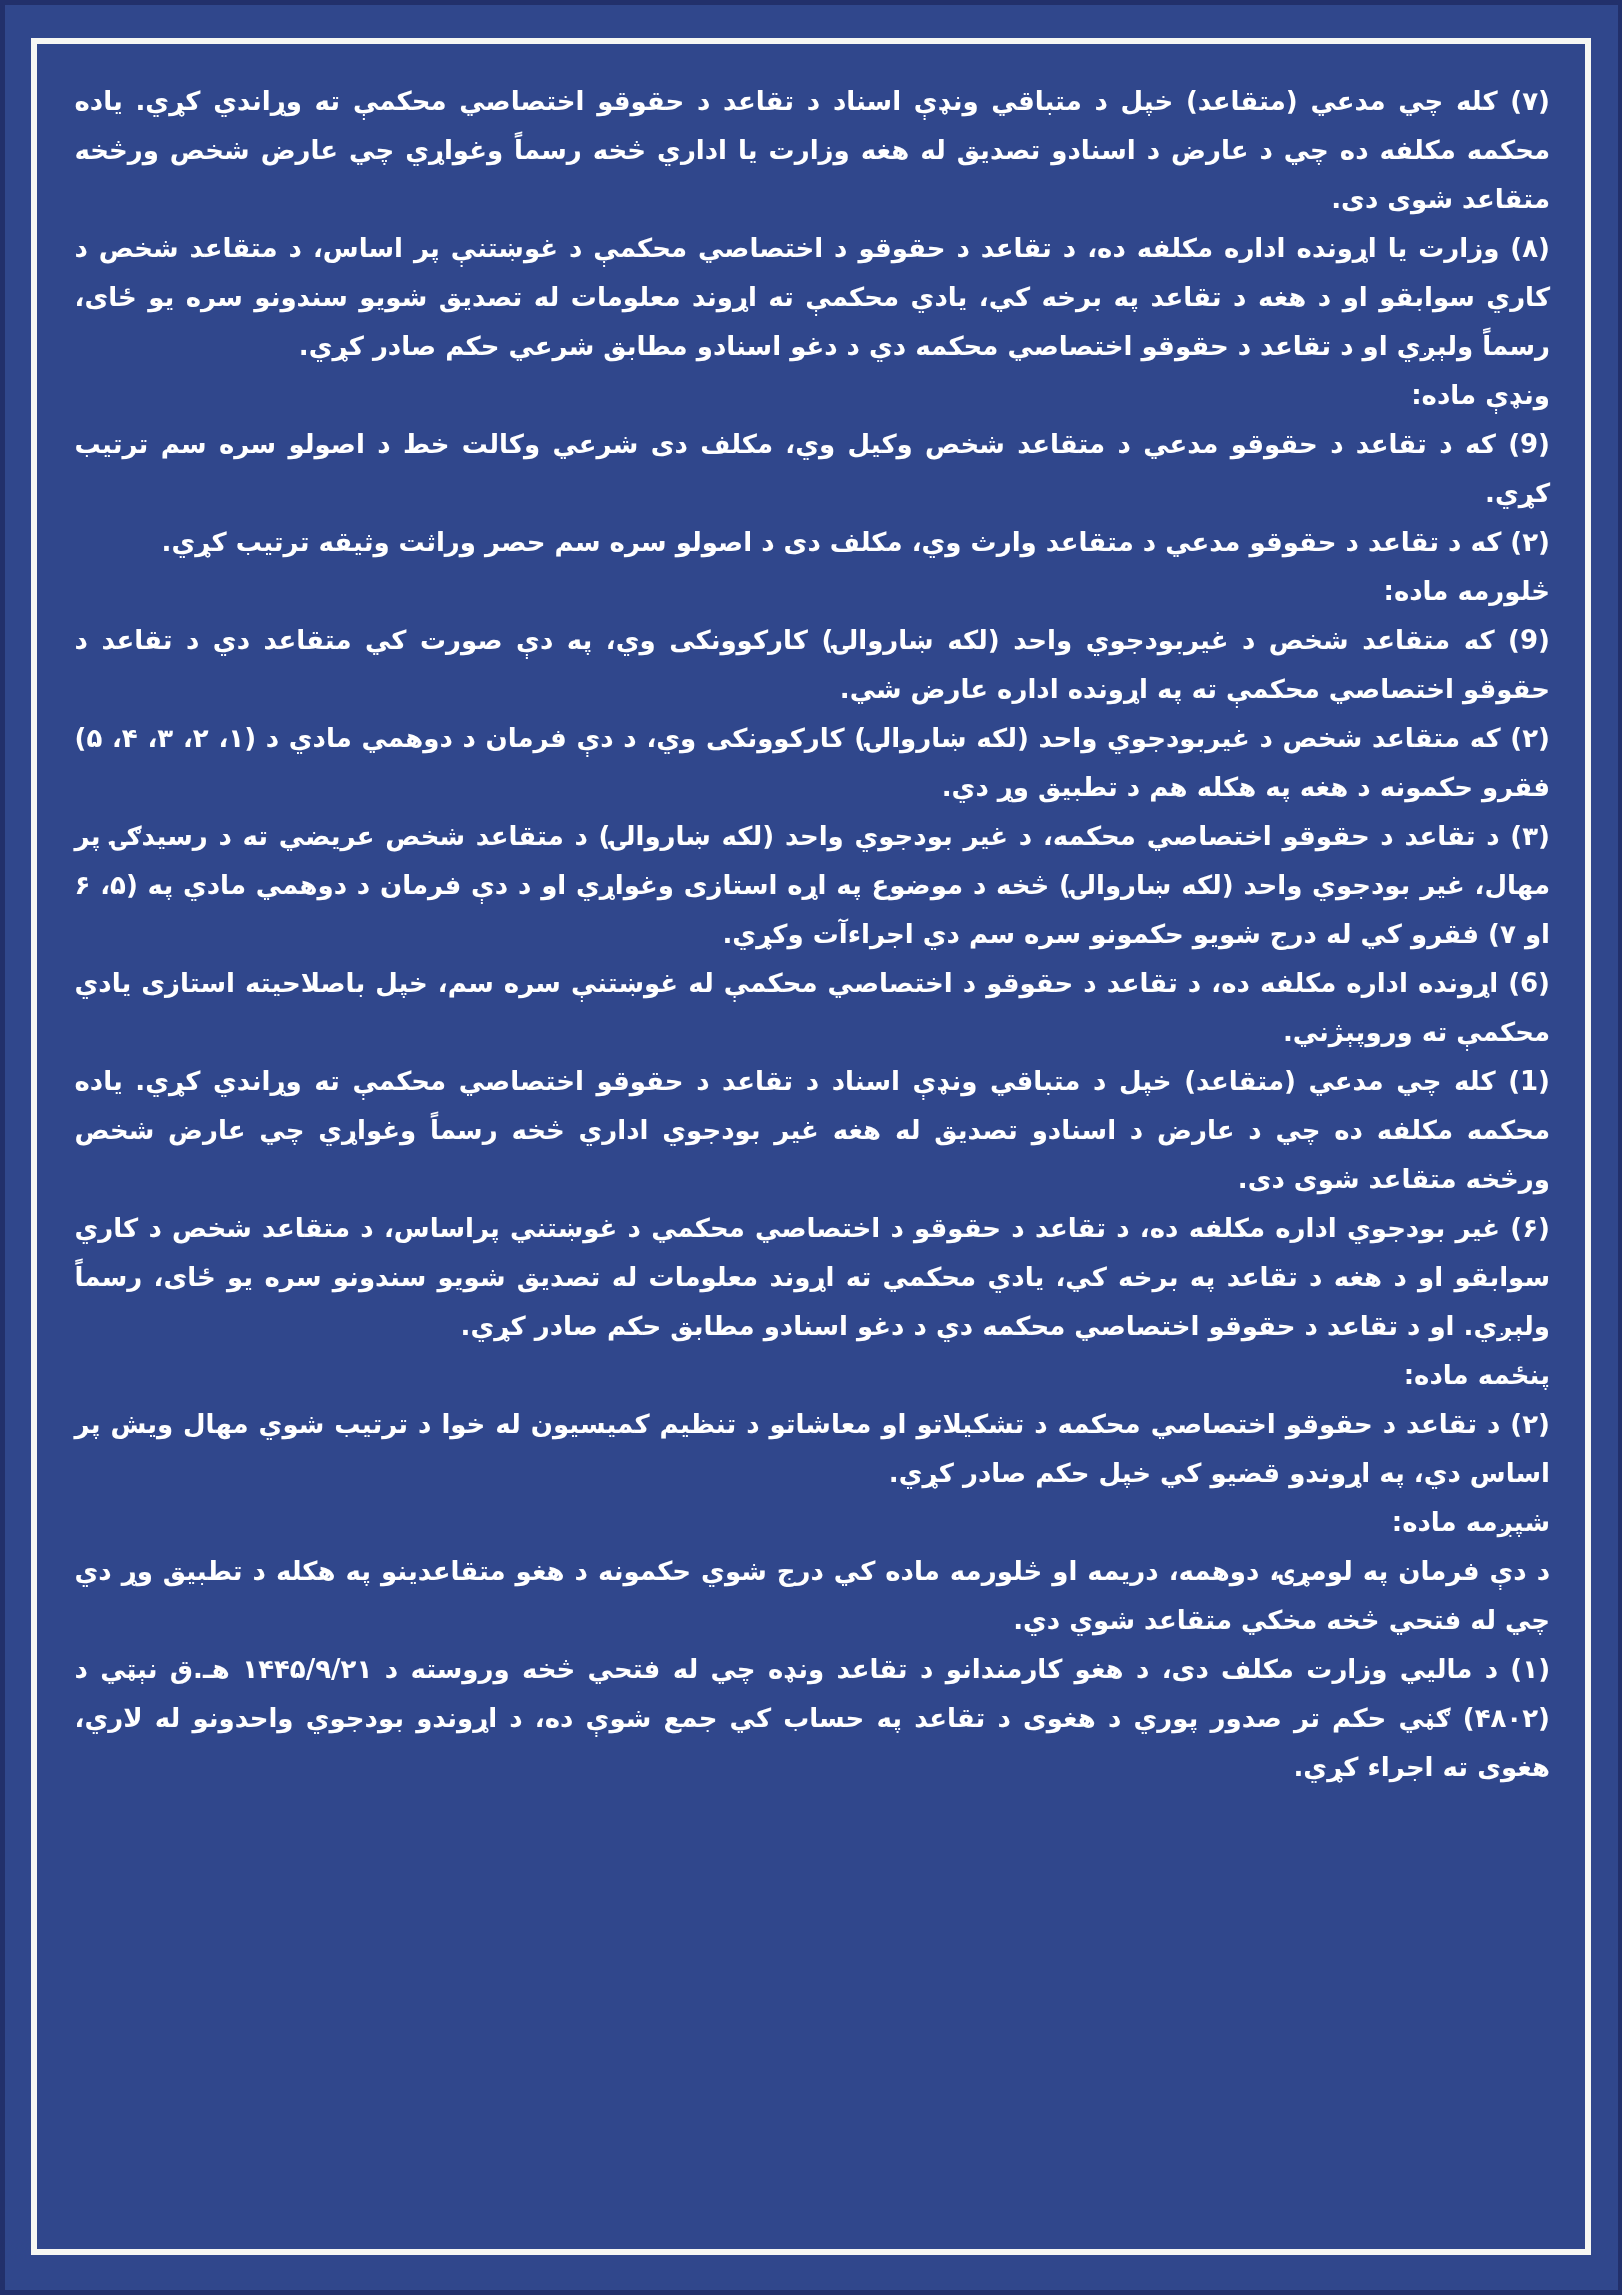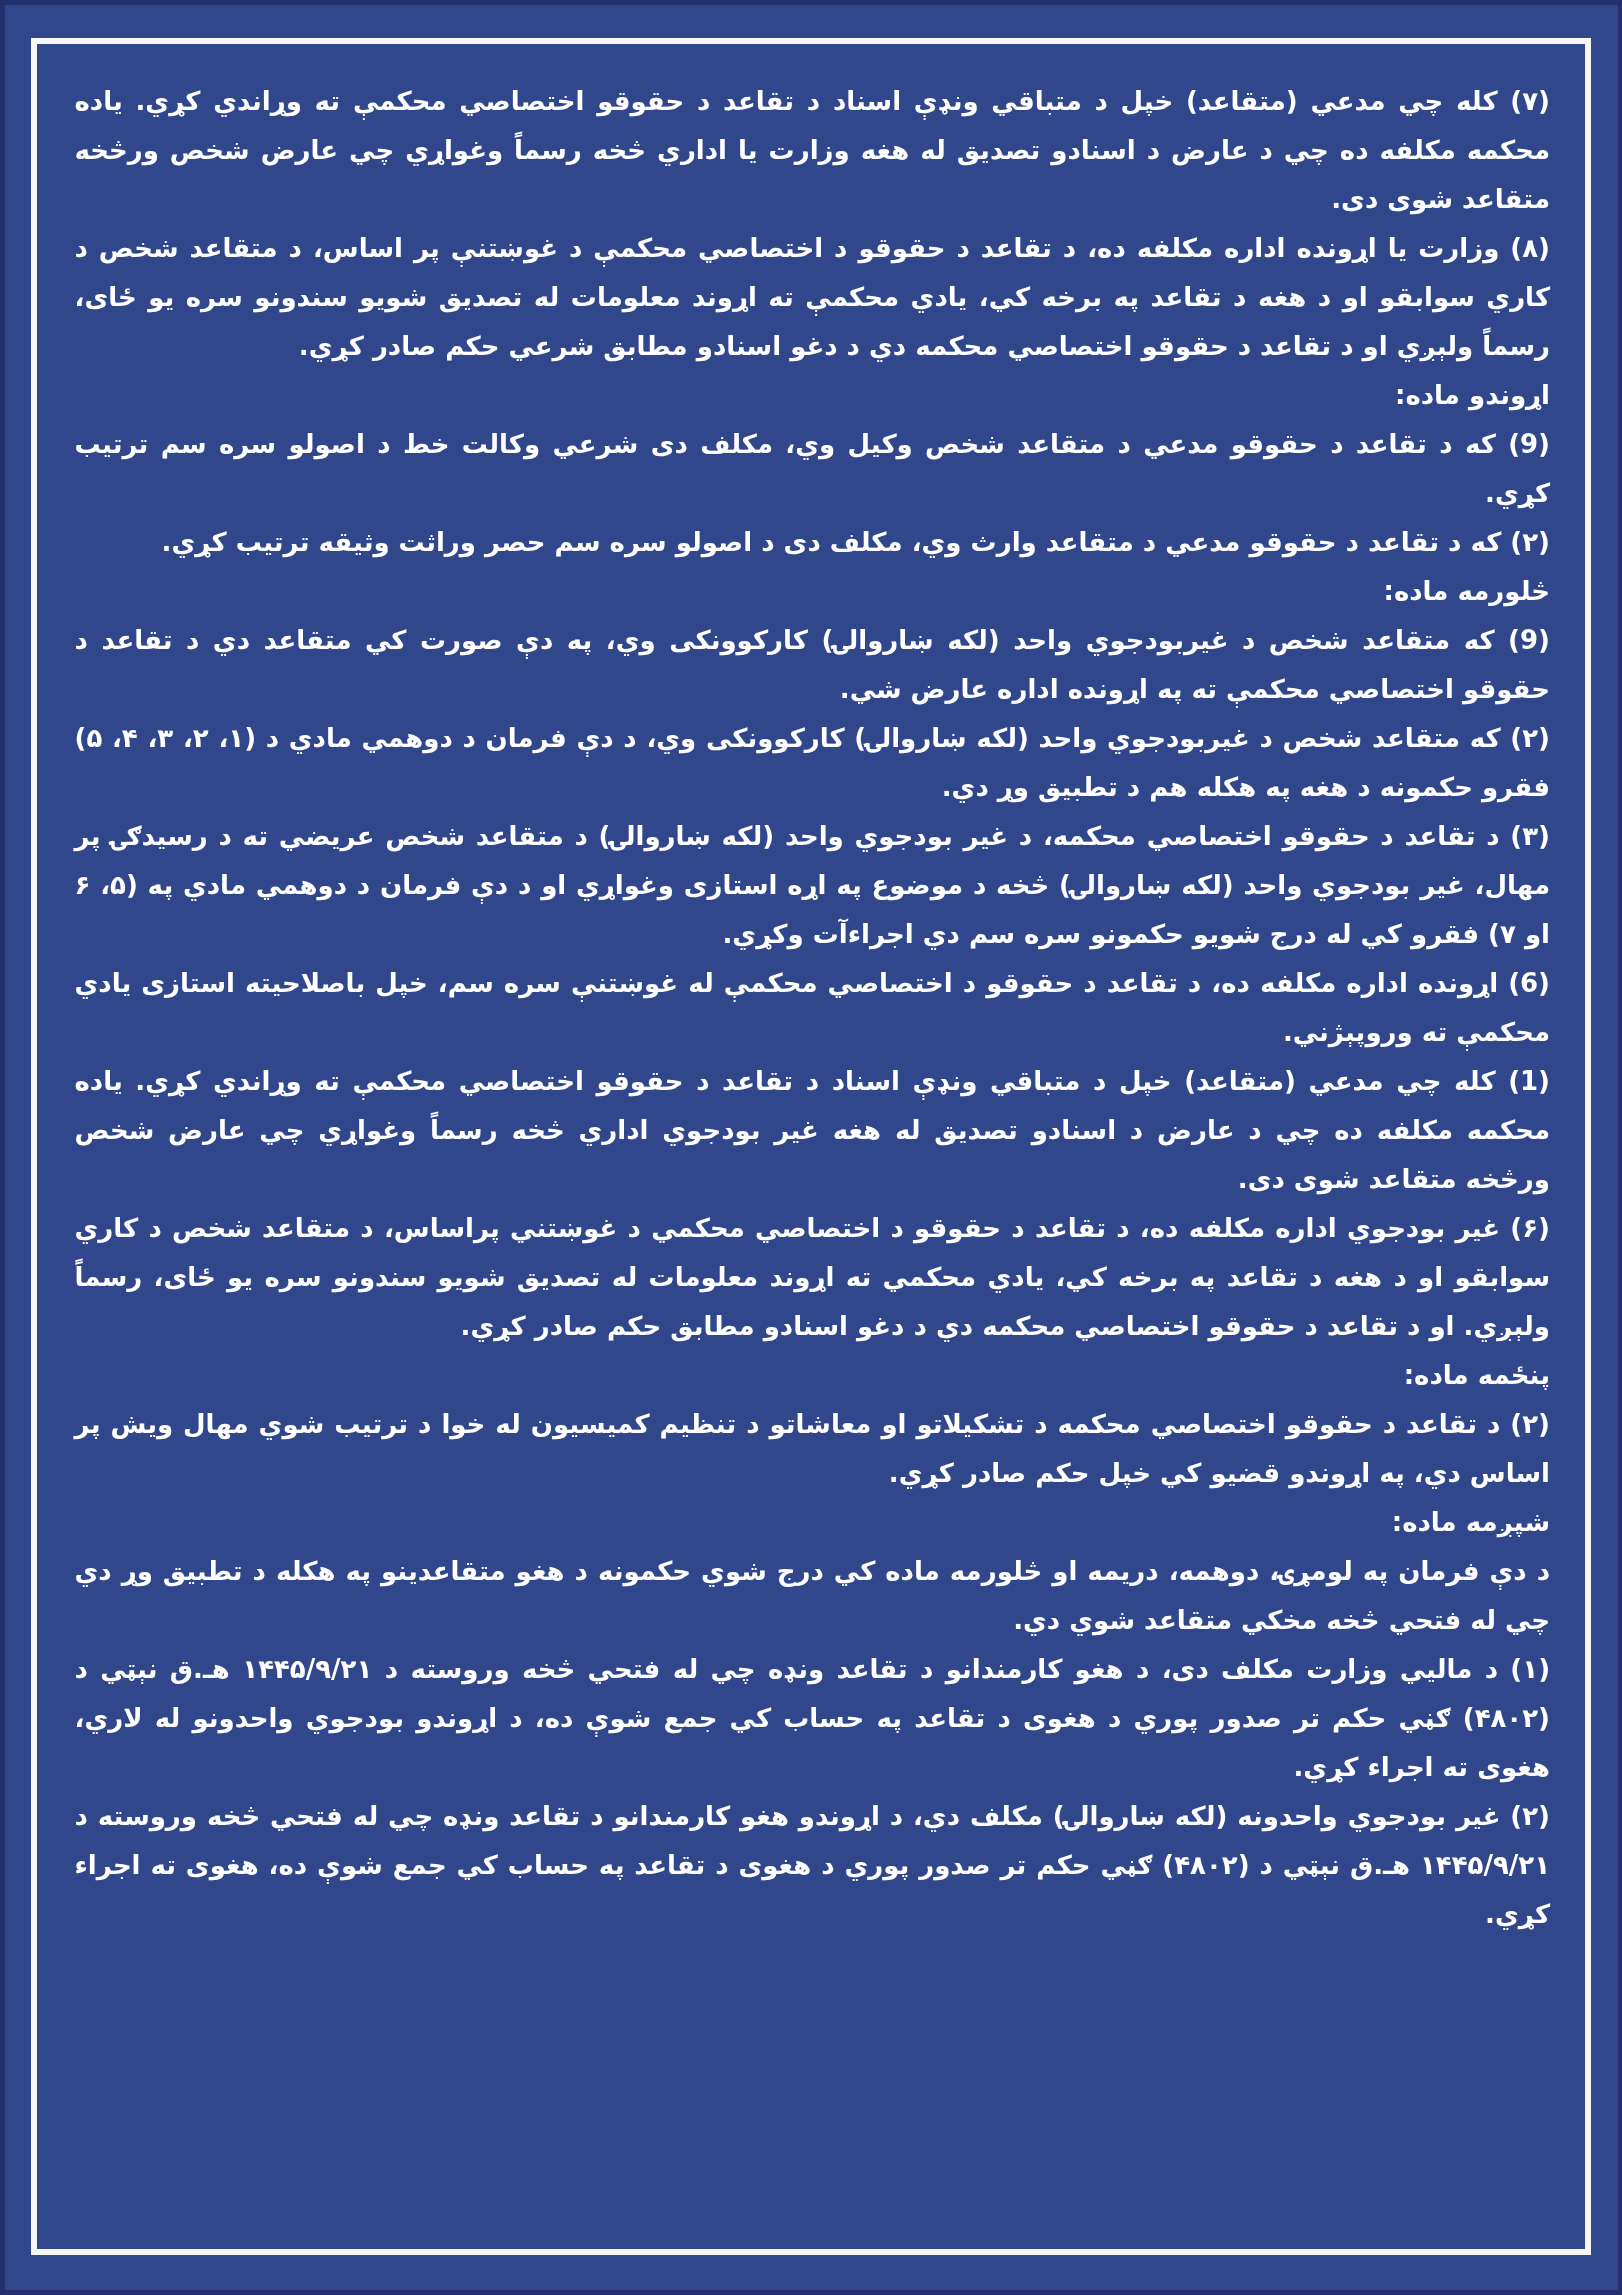--- a/index.html
+++ b/index.html
@@ -54,32 +54,31 @@
   }
 </style>
 </head>
 <body>
 
 <div class="page">
   <div class="frame">
     <div class="doc-body">
         <p class="block">(۷) کله چي مدعي (متقاعد) خپل د متباقي ونډې اسناد د تقاعد د حقوقو اختصاصي محکمې ته وړاندي کړي. یاده محکمه مکلفه ده چي د عارض د اسنادو تصدیق له هغه وزارت یا اداري څخه رسماً وغواړي چي عارض شخص ورڅخه متقاعد شوی دی.</p>
         <p class="block">(۸) وزارت یا اړونده اداره مکلفه ده، د تقاعد د حقوقو د اختصاصي محکمې د غوښتنې پر اساس، د متقاعد شخص د کاري سوابقو او د هغه د تقاعد په برخه کي، یادي محکمې ته اړوند معلومات له تصدیق شویو سندونو سره یو ځای، رسماً ولېږي او د تقاعد د حقوقو اختصاصي محکمه دي د دغو اسنادو مطابق شرعي حکم صادر کړي.</p>
-        <p class="block heading">اړوندو ماده:</p>
+        <p class="block heading">ونډې ماده:</p>
         <p class="block">(9) که د تقاعد د حقوقو مدعي د متقاعد شخص وکیل وي، مکلف دی شرعي وکالت خط د اصولو سره سم ترتیب کړي.</p>
         <p class="block">(۲) که د تقاعد د حقوقو مدعي د متقاعد وارث وي، مکلف دی د اصولو سره سم حصر وراثت وثیقه ترتیب کړي.</p>
         <p class="block heading">څلورمه ماده:</p>
         <p class="block">(9) که متقاعد شخص د غیربودجوي واحد (لکه ښاروالۍ) کارکوونکی وي، په دې صورت کي متقاعد دي د تقاعد د حقوقو اختصاصي محکمې ته په اړونده اداره عارض شي.</p>
         <p class="block">(۲) که متقاعد شخص د غیربودجوي واحد (لکه ښاروالۍ) کارکوونکی وي، د دې فرمان د دوهمي مادي د (۱، ۲، ۳، ۴، ۵) فقرو حکمونه د هغه په هکله هم د تطبیق وړ دي.</p>
         <p class="block">(۳) د تقاعد د حقوقو اختصاصي محکمه، د غیر بودجوي واحد (لکه ښاروالۍ) د متقاعد شخص عریضي ته د رسیدګۍ پر مهال، غیر بودجوي واحد (لکه ښاروالۍ) څخه د موضوع په اړه استازی وغواړي او د دې فرمان د دوهمي مادي په (۵، ۶ او ۷) فقرو کي له درج شویو حکمونو سره سم دي اجراءآت وکړي.</p>
         <p class="block">(6) اړونده اداره مکلفه ده، د تقاعد د حقوقو د اختصاصي محکمې له غوښتنې سره سم، خپل باصلاحیته استازی یادي محکمې ته وروپېژني.</p>
         <p class="block">(1) کله چي مدعي (متقاعد) خپل د متباقي ونډې اسناد د تقاعد د حقوقو اختصاصي محکمې ته وړاندي کړي. یاده محکمه مکلفه ده چي د عارض د اسنادو تصدیق له هغه غیر بودجوي اداري څخه رسماً وغواړي چي عارض شخص ورڅخه متقاعد شوی دی.</p>
         <p class="block">(۶) غیر بودجوي اداره مکلفه ده، د تقاعد د حقوقو د اختصاصي محکمي د غوښتني پراساس، د متقاعد شخص د کاري سوابقو او د هغه د تقاعد په برخه کي، یادي محکمي ته اړوند معلومات له تصدیق شویو سندونو سره یو ځای، رسماً ولېږي. او د تقاعد د حقوقو اختصاصي محکمه دي د دغو اسنادو مطابق حکم صادر کړي.</p>
         <p class="block heading">پنځمه ماده:</p>
         <p class="block">(۲) د تقاعد د حقوقو اختصاصي محکمه د تشکیلاتو او معاشاتو د تنظیم کمیسیون له خوا د ترتیب شوي مهال ویش پر اساس دي، په اړوندو قضیو کي خپل حکم صادر کړي.</p>
         <p class="block heading">شپږمه ماده:</p>
         <p class="block">د دې فرمان په لومړۍ، دوهمه، دریمه او څلورمه ماده کي درج شوي حکمونه د هغو متقاعدینو په هکله د تطبیق وړ دي چي له فتحي څخه مخکي متقاعد شوي دي.</p>
         <p class="block">(۱) د مالیي وزارت مکلف دی، د هغو کارمندانو د تقاعد ونډه چي له فتحي څخه وروسته د ۱۴۴۵/۹/۲۱ هـ.ق نېټي د (۴۸۰۲) ګڼي حکم تر صدور پوري د هغوی د تقاعد په حساب کي جمع شوې ده، د اړوندو بودجوي واحدونو له لاري، هغوی ته اجراء کړي.</p>
-        <p class="block">(۲) غیر بودجوي واحدونه (لکه ښاروالۍ) مکلف دي، د اړوندو هغو کارمندانو د تقاعد ونډه چي له فتحي څخه وروسته د ۱۴۴۵/۹/۲۱ هـ.ق نېټي د (۴۸۰۲) ګڼي حکم تر صدور پوري د هغوی د تقاعد په حساب کي جمع شوې ده، هغوی ته اجراء کړي.</p>
       </div>
   </div>
 </div>
 
 
 </body></html>

